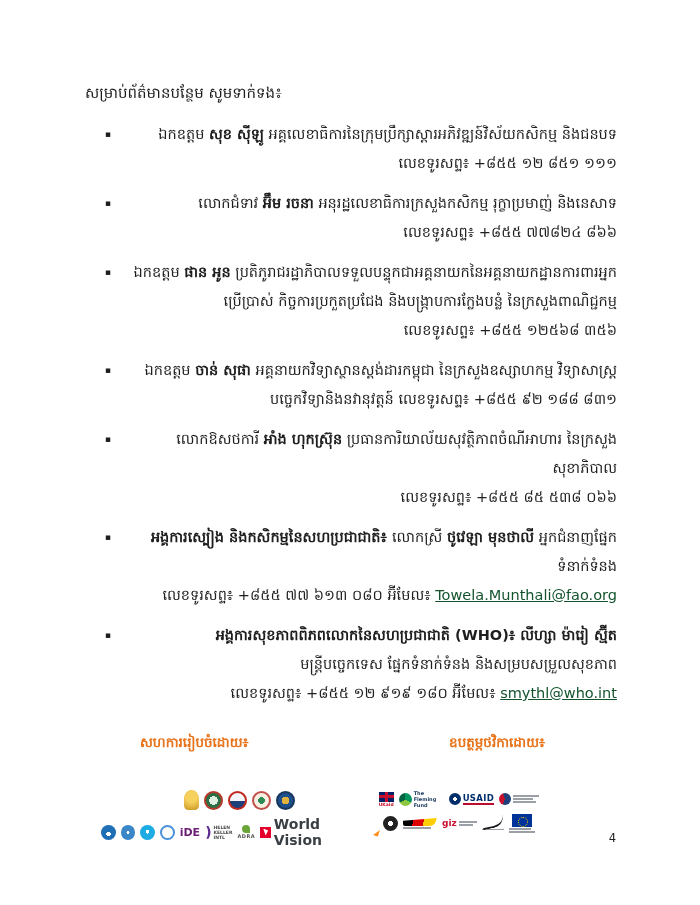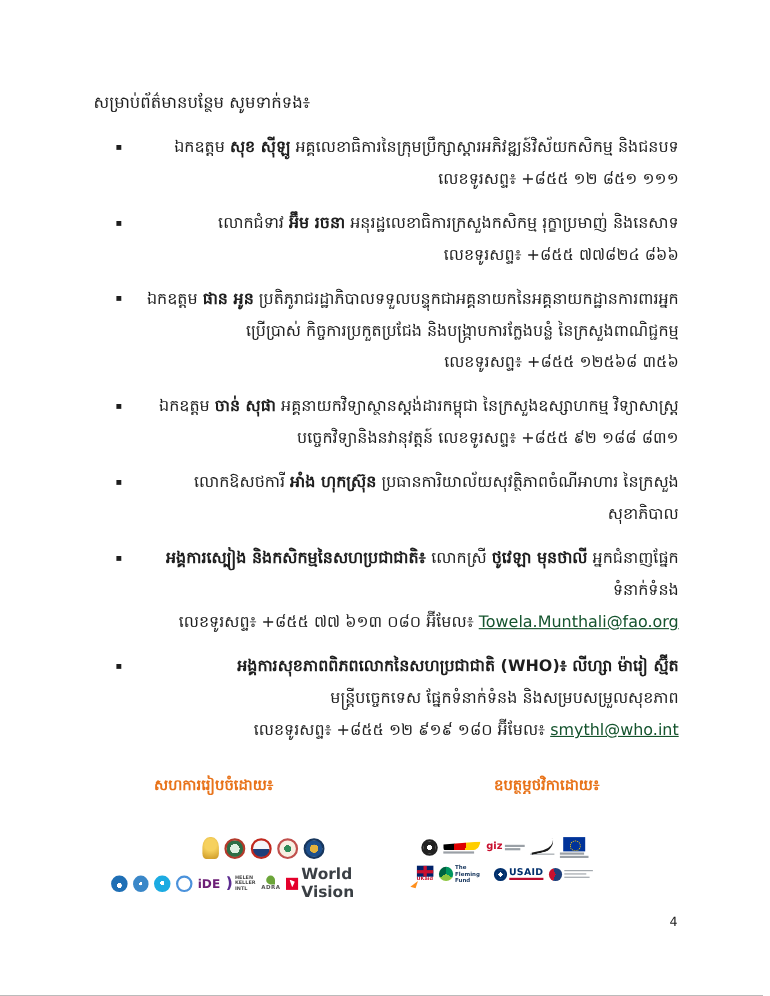--- a/index.html
+++ b/index.html
@@ -102,21 +102,21 @@
 <div class="page">
   <div class="content">
 
     <p class="intro">សម្រាប់ព័ត៌មានបន្ថែម សូមទាក់ទង៖</p>
 
     <ul class="contact-list">
         <li><span>ឯកឧត្តម </span><span class="bold">សុខ ស៊ីឡូ</span><span> អគ្គលេខាធិការនៃក្រុមប្រឹក្សាស្តារអភិវឌ្ឍន៍វិស័យកសិកម្ម និងជនបទ</span><br><span>លេខទូរសព្ទ៖ +៨៥៥ ១២ ៨៥១ ១១១</span></li>
         <li><span>លោកជំទាវ </span><span class="bold">អ៊ឹម រចនា</span><span> អនុរដ្ឋលេខាធិការក្រសួងកសិកម្ម រុក្ខាប្រមាញ់ និងនេសាទ</span><br><span>លេខទូរសព្ទ៖ +៨៥៥ ៧៧៨២៤ ៨៦៦</span></li>
         <li><span>ឯកឧត្តម </span><span class="bold">ផាន អូន</span><span> ប្រតិភូរាជរដ្ឋាភិបាលទទួលបន្ទុកជាអគ្គនាយកនៃអគ្គនាយកដ្ឋានការពារអ្នកប្រើប្រាស់ កិច្ចការប្រកួតប្រជែង និងបង្ក្រាបការក្លែងបន្លំ នៃក្រសួងពាណិជ្ជកម្ម</span><br><span>លេខទូរសព្ទ៖ +៨៥៥ ១២៥៦៨ ៣៥៦</span></li>
         <li><span>ឯកឧត្តម </span><span class="bold">ចាន់ សុផា</span><span> អគ្គនាយកវិទ្យាស្ថានស្តង់ដារកម្ពុជា នៃក្រសួងឧស្សាហកម្ម វិទ្យាសាស្ត្រ បច្ចេកវិទ្យានិងនវានុវត្តន៍ លេខទូរសព្ទ៖ +៨៥៥ ៩២ ១៨៨ ៨៣១</span></li>
-        <li><span>លោកឱសថការី </span><span class="bold">អាំង ហុកស្រ៊ុន</span><span> ប្រធានការិយាល័យសុវត្ថិភាពចំណីអាហារ នៃក្រសួងសុខាភិបាល</span><br></li>
+        <li><span>លោកឱសថការី </span><span class="bold">អាំង ហុកស្រ៊ុន</span><span> ប្រធានការិយាល័យសុវត្ថិភាពចំណីអាហារ នៃក្រសួងសុខាភិបាល</span><br><span>លេខទូរសព្ទ៖ +៨៥៥ ៨៥ ៥៣៨ ០៦៦</span></li>
         <li><span class="bold">អង្គការស្បៀង និងកសិកម្មនៃសហប្រជាជាតិ៖ </span><span>លោកស្រី </span><span class="bold">ថូវេឡា មុនថាលី</span><span> អ្នកជំនាញផ្នែកទំនាក់ទំនង</span><br><span>លេខទូរសព្ទ៖ +៨៥៥ ៧៧ ៦១៣ ០៨០ អ៊ីមែល៖ </span><a href="#" class="email-link">Towela.Munthali@fao.org</a></li>
         <li><span class="bold">អង្គការសុខភាពពិភពលោកនៃសហប្រជាជាតិ (WHO)៖ </span><span class="bold">លីហ្សា ម៉ារៀ ស្ម៊ីត</span><br><span>មន្ត្រីបច្ចេកទេស ផ្នែកទំនាក់ទំនង និងសម្របសម្រួលសុខភាព</span><br><span>លេខទូរសព្ទ៖ +៨៥៥ ១២ ៩១៩ ១៨០ អ៊ីមែល៖ </span><a href="#" class="email-link">smythl@who.int</a></li>
       </ul>
 
     <div class="section-labels">
       <span class="section-label">សហការរៀបចំដោយ៖</span>
       <span class="section-label">ឧបត្ថម្ភថវិកាដោយ៖</span>
     </div>
 
     <div class="logos-band">
@@ -150,45 +150,20 @@
           <span class="wv">
             <span class="wv-mark"></span>
             <span class="wv-text">World Vision</span>
             <span class="wv-star"></span>
           </span>
         </div>
       </div>
 
       <div class="logo-cluster">
         <div class="logo-row">
-          <span class="fda-emblem"></span>
-          <span class="german">
-            <span class="german-ribbon"></span>
-            <span class="tiny-line" style="width:28px"></span>
-          </span>
-          <span class="giz">
-            <span class="giz-text">giz</span>
-            <span class="tiny-lines">
-              <span class="tiny-line" style="width:18px"></span>
-              <span class="tiny-line" style="width:14px"></span>
-            </span>
-          </span>
-          <span class="nz">
-            <span class="nz-fern"></span>
-            <span class="tiny-line" style="width:22px"></span>
-          </span>
-          <span class="eu">
-            <span class="euflag"></span>
-            <span class="tiny-lines">
-              <span class="tiny-line" style="width:22px"></span>
-              <span class="tiny-line" style="width:26px"></span>
-            </span>
-          </span>
-        </div>
-        <div class="logo-row">
           <span class="ukaid">
             <span class="ukflag"></span>
             <span class="ukaid-text">UKaid</span>
           </span>
           <span class="fleming">
             <span class="fleming-circle"></span>
             <span class="fleming-text">
               <span>The</span>
               <span>Fleming Fund</span>
             </span>
@@ -202,19 +177,44 @@
           </span>
           <span class="mfds">
             <span class="mfds-circle"></span>
             <span class="tiny-lines">
               <span class="tiny-line" style="width:26px"></span>
               <span class="tiny-line" style="width:20px"></span>
               <span class="tiny-line" style="width:23px"></span>
             </span>
           </span>
         </div>
+        <div class="logo-row">
+          <span class="fda-emblem"></span>
+          <span class="german">
+            <span class="german-ribbon"></span>
+            <span class="tiny-line" style="width:28px"></span>
+          </span>
+          <span class="giz">
+            <span class="giz-text">giz</span>
+            <span class="tiny-lines">
+              <span class="tiny-line" style="width:18px"></span>
+              <span class="tiny-line" style="width:14px"></span>
+            </span>
+          </span>
+          <span class="nz">
+            <span class="nz-fern"></span>
+            <span class="tiny-line" style="width:22px"></span>
+          </span>
+          <span class="eu">
+            <span class="euflag"></span>
+            <span class="tiny-lines">
+              <span class="tiny-line" style="width:22px"></span>
+              <span class="tiny-line" style="width:26px"></span>
+            </span>
+          </span>
+        </div>
       </div>
 
     </div>
   </div>
 
   <span class="page-number">4</span>
 </div>
 
 </body></html>

